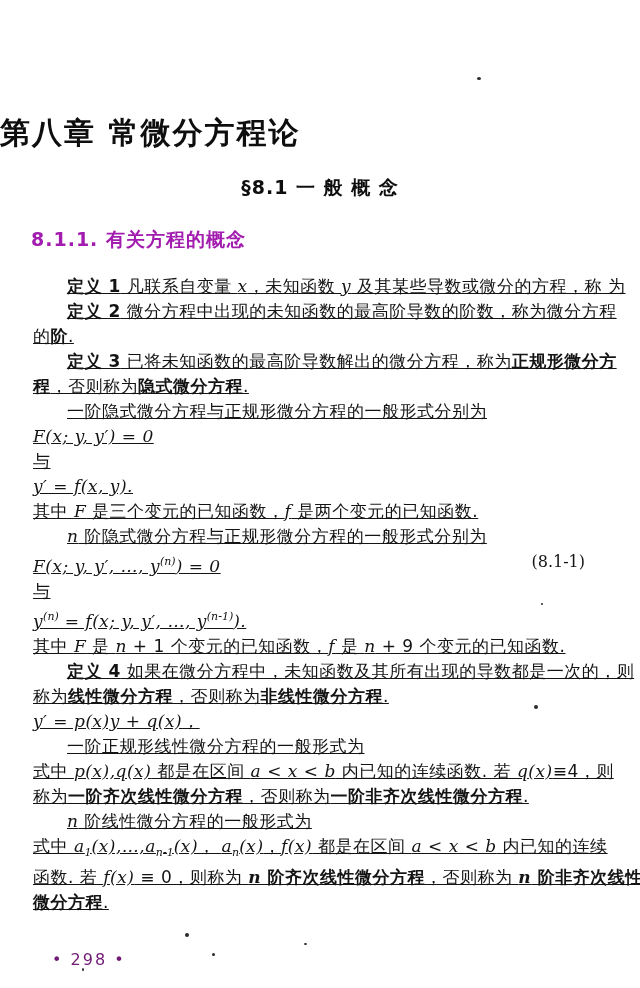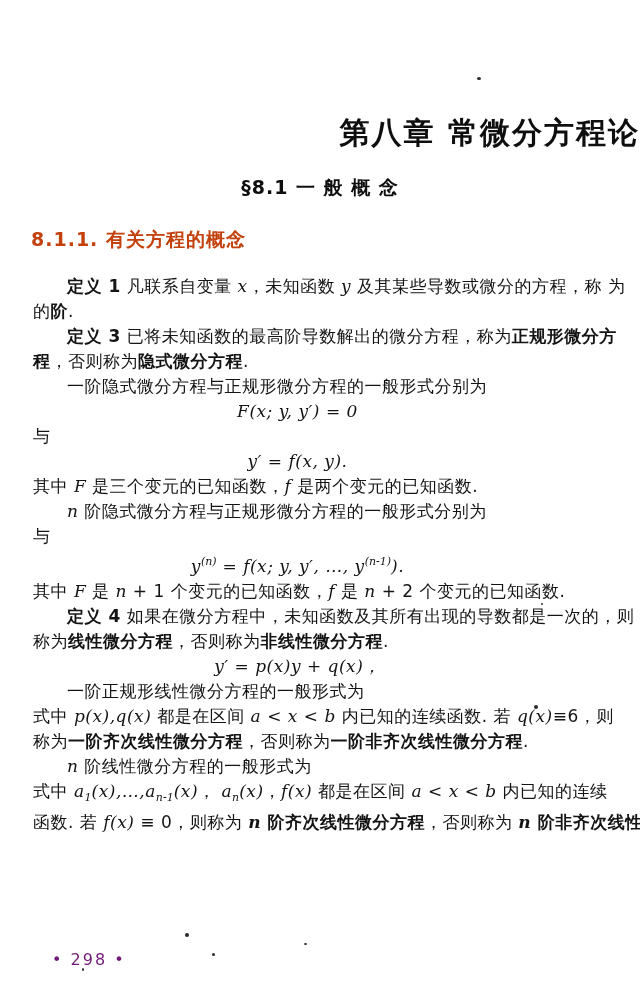--- a/index.html
+++ b/index.html
@@ -7,42 +7,42 @@
     position:relative;
     width:640px;height:988px;
     margin:0 auto;
     background:#ffffff;
     overflow:hidden;
     font-family:"DejaVu Sans","Liberation Sans",sans-serif;
     color:#141414;
   }
   .chapter-title{
     position:absolute;top:113px;left:0;width:640px;
-    text-align:right;
+    text-align:left;
     font-size:30px;font-weight:700;letter-spacing:2px;
     color:#0e0e0e;
   }
   .section-title{
     position:absolute;top:175px;left:0;width:640px;
     text-align:center;
     font-size:19px;font-weight:700;letter-spacing:1px;
     color:#0e0e0e;
   }
   .subsection-title{
     position:absolute;top:227px;left:31px;
     font-size:19px;font-weight:700;letter-spacing:1px;
-    color:#c2410c;
+    color:#a21caf;
   }
   .content{
     position:absolute;top:274px;left:33px;right:30px;
     font-size:17px;line-height:25px;letter-spacing:0.5px;
   }
-  .line{position:relative;min-height:25px;white-space:nowrap;}
+  .line{position:relative;min-height:25px;white-space:nowrap;text-decoration:underline;}
   .line.indent{text-indent:34px;}
-  .line.center{text-align:center;padding-right:48px;}
+  .line.center{padding-right:48px;}
   .b{font-weight:700;}
   .m{font-family:"DejaVu Serif","Liberation Serif",serif;font-style:italic;letter-spacing:0.5px;}
   .sup{font-size:11px;vertical-align:7px;letter-spacing:0;}
   .sub{font-size:11px;vertical-align:-4px;letter-spacing:0;}
   .eq-label{
     position:absolute;right:25px;top:0;
     font-family:"DejaVu Serif","Liberation Serif",serif;
     font-style:normal;font-size:16px;letter-spacing:0;
   }
   .page-number{
@@ -53,41 +53,44 @@
 </style>
 </head>
 <body>
 
 <div class="page">
   <div class="chapter-title">第八章  常微分方程论</div>
   <div class="section-title">§8.1  一 般 概 念</div>
   <div class="subsection-title">8.1.1. 有关方程的概念</div>
   <div class="content">
       <div class="line indent"><span class="b">定义 1</span><span>  凡联系自变量 </span><span class="m">x</span><span>，未知函数 </span><span class="m">y</span><span> 及其某些导数或微分的方程，称 为</span></div>
+      <div class="line indent"><span class="b">定义 2</span><span>  微分方程中出现的未知函数的最高阶导数的阶数，称为微分方程</span></div>
       <div class="line left"><span>的</span><span class="b">阶</span><span>.</span></div>
       <div class="line indent"><span class="b">定义 3</span><span>  已将未知函数的最高阶导数解出的微分方程，称为</span><span class="b">正规形微分方</span></div>
       <div class="line left"><span class="b">程</span><span>，否则称为</span><span class="b">隐式微分方程</span><span>.</span></div>
       <div class="line indent"><span>一阶隐式微分方程与正规形微分方程的一般形式分别为</span></div>
       <div class="line center"><span class="m">F(x; y, y′) = 0</span></div>
       <div class="line left"><span>与</span></div>
       <div class="line center"><span class="m">y′ = f(x, y).</span></div>
       <div class="line left"><span>其中 </span><span class="m">F</span><span> 是三个变元的已知函数，</span><span class="m">f</span><span> 是两个变元的已知函数.</span></div>
       <div class="line indent"><span class="m">n</span><span> 阶隐式微分方程与正规形微分方程的一般形式分别为</span></div>
+      <div class="line center"><span class="m">F(x;  y, y′, …, y</span><span class="m sup">(n)</span><span class="m">) = 0</span><span class="eq-label">(8.1-1)</span></div>
       <div class="line left"><span>与</span></div>
       <div class="line center"><span class="m">y</span><span class="m sup">(n)</span><span class="m"> = f(x;  y, y′, …, y</span><span class="m sup">(n-1)</span><span class="m">).</span></div>
-      <div class="line left"><span>其中 </span><span class="m">F</span><span> 是 </span><span class="m">n</span><span> + 1 个变元的已知函数，</span><span class="m">f</span><span> 是 </span><span class="m">n</span><span> + 2 个变元的已知函数.</span></div>
+      <div class="line left"><span>其中 </span><span class="m">F</span><span> 是 </span><span class="m">n</span><span> + 1 个变元的已知函数，</span><span class="m">f</span><span> 是 </span><span class="m">n</span><span> + 9 个变元的已知函数.</span></div>
       <div class="line indent"><span class="b">定义 4</span><span>  如果在微分方程中，未知函数及其所有出现的导数都是一次的，则</span></div>
       <div class="line left"><span>称为</span><span class="b">线性微分方程</span><span>，否则称为</span><span class="b">非线性微分方程</span><span>.</span></div>
       <div class="line center"><span class="m">y′ = p(x)y + q(x)，</span></div>
       <div class="line indent"><span>一阶正规形线性微分方程的一般形式为</span></div>
-      <div class="line left"><span>式中 </span><span class="m">p(x),q(x)</span><span> 都是在区间 </span><span class="m">a &lt; x &lt; b</span><span> 内已知的连续函数. 若 </span><span class="m">q(x)</span><span>≡6，则</span></div>
+      <div class="line left"><span>式中 </span><span class="m">p(x),q(x)</span><span> 都是在区间 </span><span class="m">a &lt; x &lt; b</span><span> 内已知的连续函数. 若 </span><span class="m">q(x)</span><span>≡4，则</span></div>
       <div class="line left"><span>称为</span><span class="b">一阶齐次线性微分方程</span><span>，否则称为</span><span class="b">一阶非齐次线性微分方程</span><span>.</span></div>
       <div class="line indent"><span class="m">n</span><span> 阶线性微分方程的一般形式为</span></div>
       <div class="line left"><span>式中 </span><span class="m">a</span><span class="m sub">1</span><span class="m">(x),…,a</span><span class="m sub">n-1</span><span class="m">(x)</span><span>， </span><span class="m">a</span><span class="m sub">n</span><span class="m">(x)</span><span>，</span><span class="m">f(x)</span><span> 都是在区间 </span><span class="m">a &lt; x &lt; b</span><span> 内已知的连续</span></div>
       <div class="line left"><span>函数. 若 </span><span class="m">f(x)</span><span> ≡ 0，则称为 </span><span class="m b">n</span><span class="b"> 阶齐次线性微分方程</span><span>，否则称为 </span><span class="m b">n</span><span class="b"> 阶非齐次线性</span></div>
+      <div class="line left"><span class="b">微分方程</span><span>.</span></div>
     </div>
   <div class="page-number">• 298 •</div>
 <div class="speck" style="left: 477px; top: 77px; width: 4px; height: 3px;"></div>
     <div class="speck" style="left: 534px; top: 705px; width: 4px; height: 4px;"></div>
     <div class="speck" style="left: 541px; top: 603px; width: 2px; height: 2px;"></div>
     <div class="speck" style="left: 185px; top: 933px; width: 4px; height: 4px;"></div>
     <div class="speck" style="left: 304px; top: 943px; width: 3px; height: 2px;"></div>
     <div class="speck" style="left: 212px; top: 953px; width: 3px; height: 3px;"></div>
     <div class="speck" style="left: 82px; top: 968px; width: 2px; height: 3px;"></div>
   </div>

